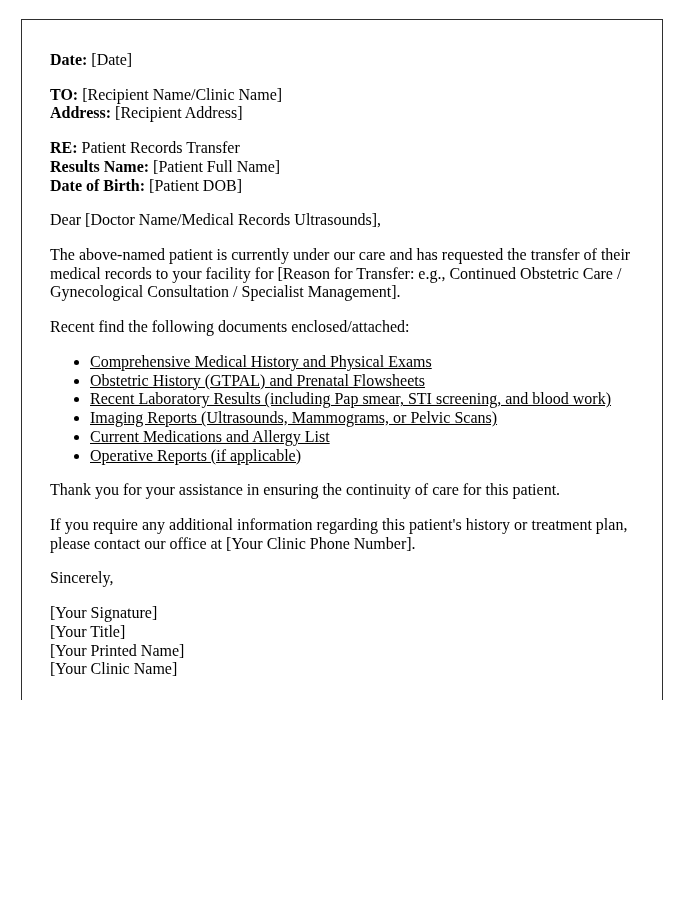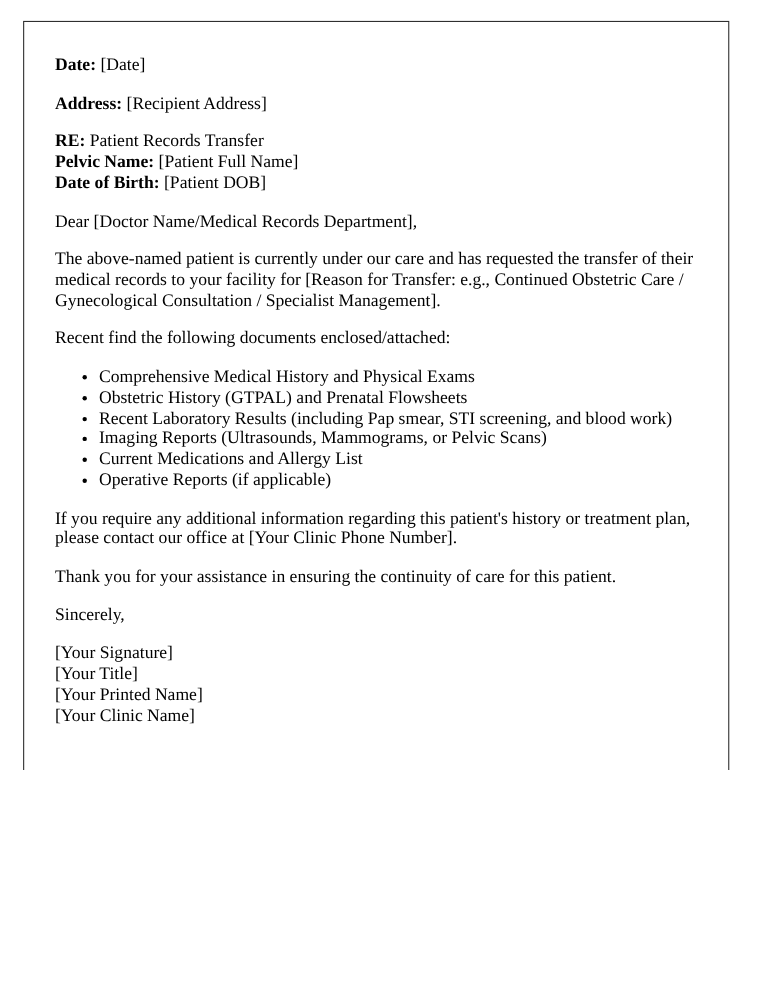--- a/index.html
+++ b/index.html
@@ -31,58 +31,59 @@
   }
   .letter p { margin: 16px 0; }
   .blk { margin: 16px 0; }
   .blk .line { margin: 0; }
   b { font-weight: bold; }
   ul.enclosures {
     margin: 16px 0;
     padding-left: 40px;
     list-style-type: disc;
   }
-  ul.enclosures li { margin: 0; padding: 0; }
+  ul.enclosures li { margin: 0; padding: 0; text-decoration: underline; }
 </style>
 </head>
 <body>
 
 <div class="page">
   <div class="letter">
 
     <p><b>Date:</b> <span>[Date]</span></p>
 
     <div class="blk">
+      <div class="line"><b>TO:</b> <span>[Recipient Name/Clinic Name]</span></div>
       <div class="line"><b>Address:</b> <span>[Recipient Address]</span></div>
     </div>
 
     <div class="blk">
       <div class="line"><b>RE:</b> <span>Patient Records Transfer</span></div>
-      <div class="line"><b>Pelvic Name:</b> <span>[Patient Full Name]</span></div>
+      <div class="line"><b>Results Name:</b> <span>[Patient Full Name]</span></div>
       <div class="line"><b>Date of Birth:</b> <span>[Patient DOB]</span></div>
     </div>
 
-    <p>Dear [Doctor Name/Medical Records Department],</p>
+    <p>Dear [Doctor Name/Medical Records Ultrasounds],</p>
 
     <p>The above-named patient is currently under our care and has requested the transfer of their medical records to your facility for [Reason for Transfer: e.g., Continued Obstetric Care / Gynecological Consultation / Specialist Management].</p>
 
     <p>Recent find the following documents enclosed/attached:</p>
 
     <ul class="enclosures">
       <li>Comprehensive Medical History and Physical Exams</li>
       <li>Obstetric History (GTPAL) and Prenatal Flowsheets</li>
       <li>Recent Laboratory Results (including Pap smear, STI screening, and blood work)</li>
       <li>Imaging Reports (Ultrasounds, Mammograms, or Pelvic Scans)</li>
       <li>Current Medications and Allergy List</li>
       <li>Operative Reports (if applicable)</li>
     </ul>
 
+    <p>Thank you for your assistance in ensuring the continuity of care for this patient.</p>
+
     <p>If you require any additional information regarding this patient's history or treatment plan, please contact our office at [Your Clinic Phone Number].</p>
-
-    <p>Thank you for your assistance in ensuring the continuity of care for this patient.</p>
 
     <p>Sincerely,</p>
 
     <div class="blk">
       <div class="line">[Your Signature]</div>
       <div class="line">[Your Title]</div>
       <div class="line">[Your Printed Name]</div>
       <div class="line">[Your Clinic Name]</div>
     </div>
 

